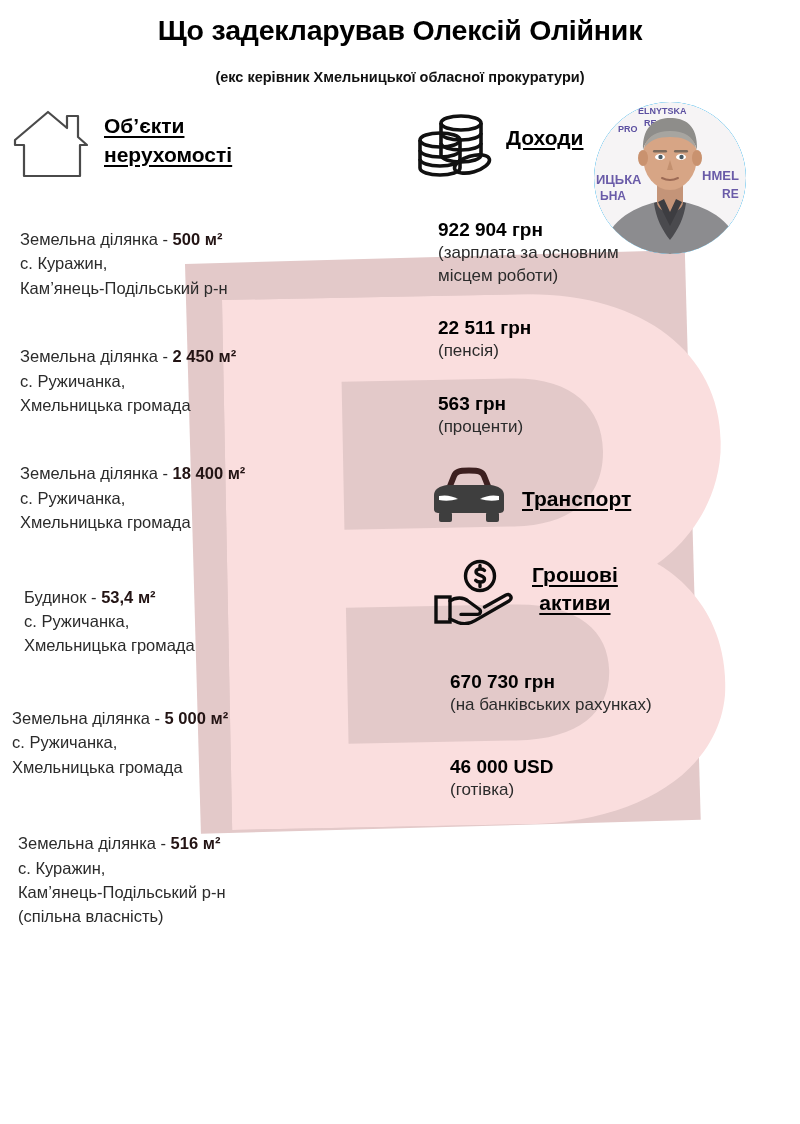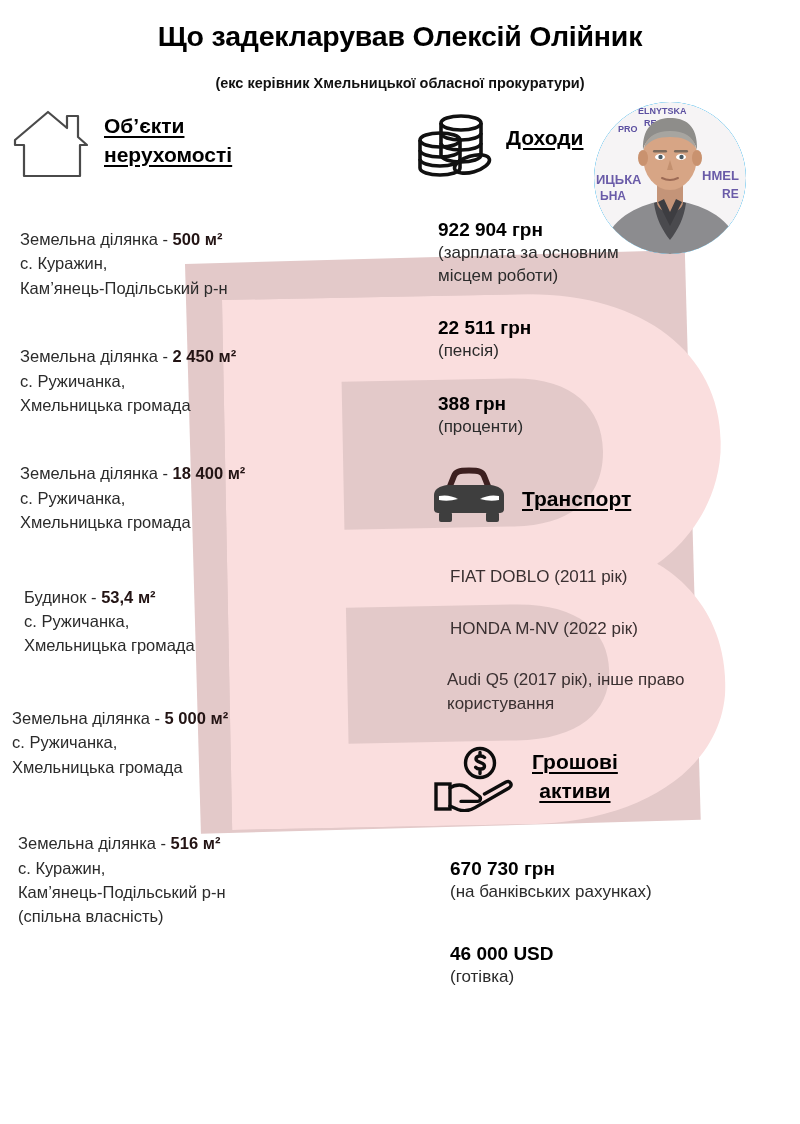--- a/index.html
+++ b/index.html
@@ -42,21 +42,21 @@
     transform: rotate(-1.1deg);
     transform-origin: left top;
   }
   .wm-b svg { display: block; width: 100%; height: 100%; }
 
   
   .header {
     position: relative;
     z-index: 3;
     text-align: center;
-    padding-top: 20px;
+    padding-top: 14px;
   }
   .title {
     font-size: 28.5px;
     font-weight: bold;
     letter-spacing: -0.2px;
     color: #000000;
     margin: 0;
   }
   .subtitle {
     font-size: 14.5px;
@@ -285,46 +285,40 @@
       <div style="margin-top:33px;">
         <div class="money-val">922 904 грн</div>
         <div class="money-note" style="white-space:pre-line;">(зарплата за основним
 місцем роботи)</div>
       </div>
       <div style="margin-top:29px;">
         <div class="money-val">22 511 грн</div>
         <div class="money-note">(пенсія)</div>
       </div>
       <div style="margin-top:31px;">
-        <div class="money-val">388 грн</div>
+        <div class="money-val">563 грн</div>
         <div class="money-note">(проценти)</div>
       </div>
     </div>
 
     <div class="sec-head" style="margin-top:28px; padding-left:20px;">
       <span class="icon">
         <svg width="78" height="58" viewBox="0 0 78 58" xmlns="http://www.w3.org/2000/svg">
           <path d="M18 24 L24 9 C25.5 5 28.5 3.5 39 3.5 C49.5 3.5 52.5 5 54 9 L60 24" fill="none" stroke="#3d2020" stroke-width="6" stroke-linejoin="round" stroke-linecap="round"></path>
           <path d="M4 28 C4 22 10 19 17 18 L61 18 C68 19 74 22 74 28 L74 42
                    C74 45 72 46 69 46 L9 46 C6 46 4 45 4 42 Z" fill="#3e3e3e"></path>
           <rect x="9" y="45" width="13" height="10" rx="2" fill="#3e3e3e"></rect>
           <rect x="56" y="45" width="13" height="10" rx="2" fill="#3e3e3e"></rect>
           <path d="M9 29 q10 -2 19 3 q-10 3 -19 1 Z" fill="#ffffff"></path>
           <path d="M69 29 q-10 -2 -19 3 q10 3 19 1 Z" fill="#ffffff"></path>
         </svg>
       </span>
       <span class="sec-head-title one-line" style="padding-top:18px;">Транспорт</span>
     </div>
 
-    <div style="padding-left:40px;">
-      <div class="vehicle" style="margin-top:36px;">FIAT DOBLO (2011 рік)</div>
-      <div class="vehicle" style="margin-top:28px;">HONDA M-NV (2022 рік)</div>
-      <div class="vehicle" style="margin-top:28px; white-space:pre-line; margin-left:-3px;">Audi Q5 (2017 рік), інше право
-користування</div>
-    </div>
 
     <div class="sec-head" style="margin-top:30px; padding-left:22px;text-align:center;">
       <span class="icon">
         <svg width="86" height="66" viewBox="0 0 86 66" xmlns="http://www.w3.org/2000/svg">
           <g fill="none" stroke="#0d0d0d" stroke-width="3.4">
             <circle cx="48" cy="17" r="14.5"></circle>
             <path d="M52.5 11.5 c-1.5 -2 -8.5 -2.6 -8.5 1.6 c0 4 8.5 2.6 8.5 6.8
                      c0 4.2 -7 3.6 -8.8 1.4" stroke-linecap="round"></path>
             <path d="M48 6.5 V9 M48 25 V27.5" stroke-linecap="round"></path>
             <rect x="4" y="38" width="14" height="25"></rect>

